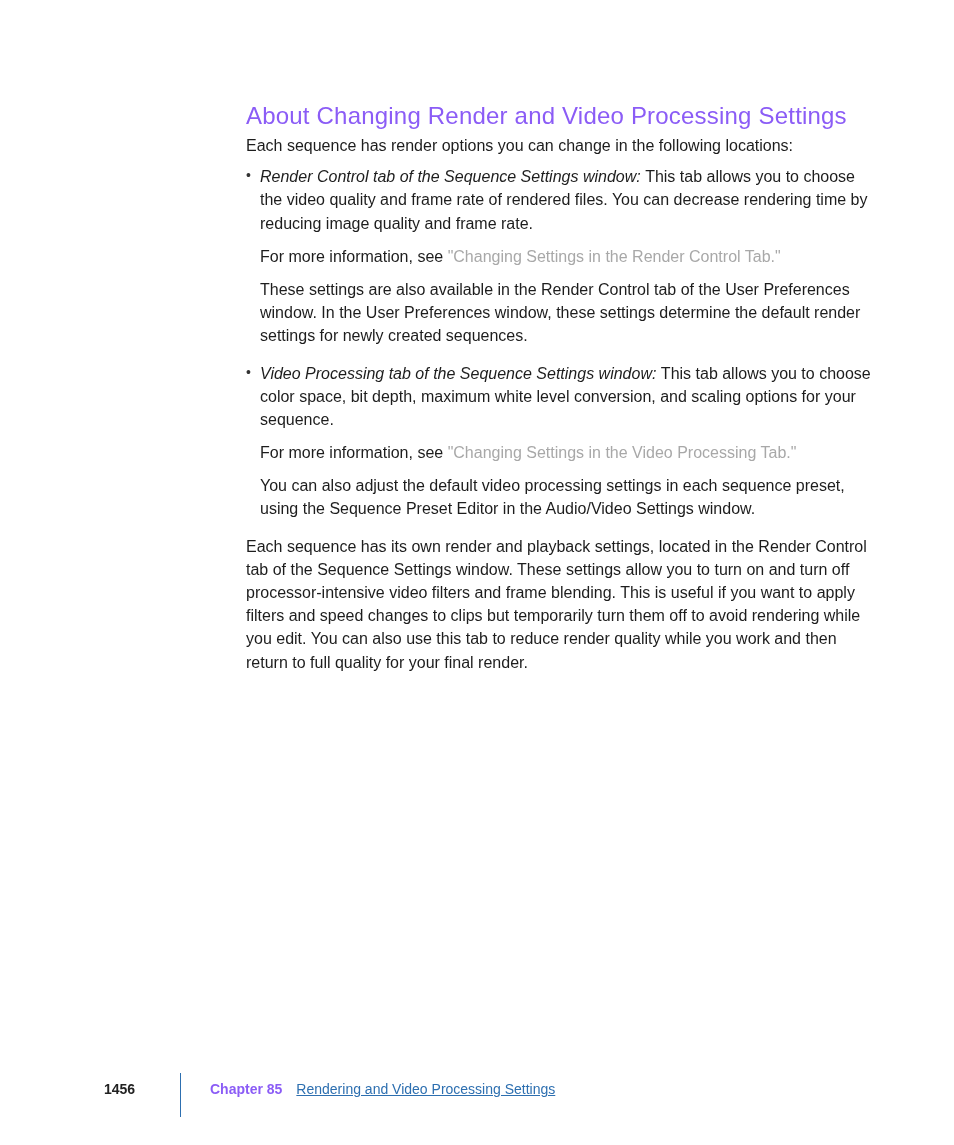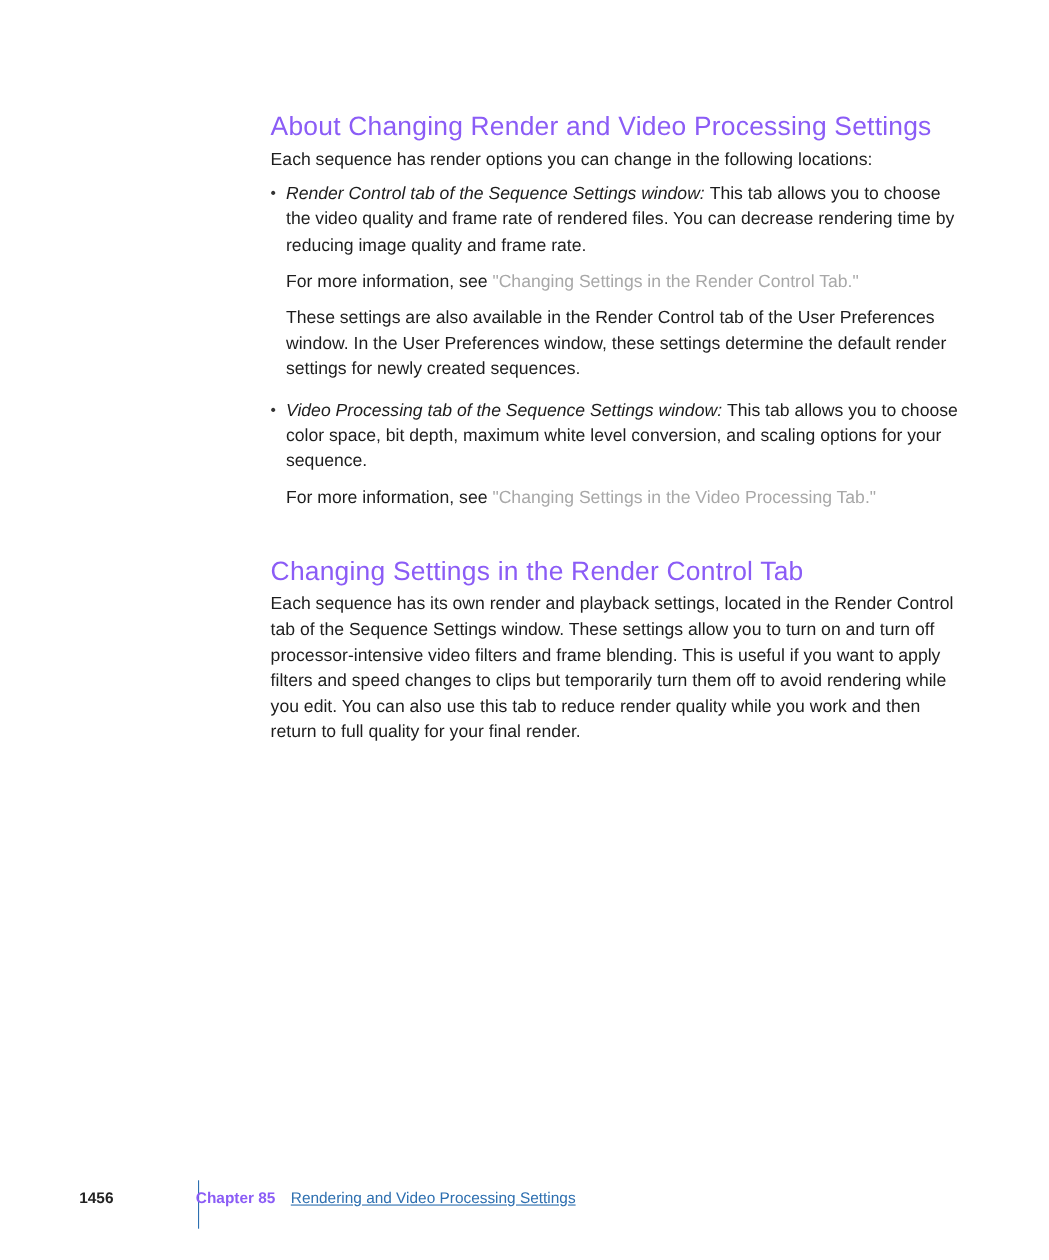--- a/index.html
+++ b/index.html
@@ -54,21 +54,21 @@
     margin: 0 0 8px 0;
   }
   .italic-run { font-style: italic; }
   .link-fade { color: #a8a8a8; }
   .footer {
     position: absolute;
     left: 0;
     bottom: 48px;
     width: 778px;
     box-sizing: border-box;
-    padding-left: 72px;
+    padding-left: 104px;
   }
   .footer-line {
     display: flex;
     align-items: center;
     font-size: 14px;
   }
   .page-num {
     font-weight: 700;
     color: #222;
     width: 106px;
@@ -108,24 +108,24 @@
       <p class="sub-para">
         <span>For more information, see </span><span class="link-fade">"Changing Settings in the Render Control Tab."</span>
       </p>
       <p class="sub-para">These settings are also available in the Render Control tab of the User Preferences window. In the User Preferences window, these settings determine the default render settings for newly created sequences.</p>
     </li>
     <li>
       <span class="italic-run">Video Processing tab of the Sequence Settings window:  </span><span>This tab allows you to choose color space, bit depth, maximum white level conversion, and scaling options for your sequence.</span>
       <p class="sub-para">
         <span>For more information, see </span><span class="link-fade">"Changing Settings in the Video Processing Tab."</span>
       </p>
+      <p class="sub-para">You can also adjust the default video processing settings in each sequence preset, using the Sequence Preset Editor in the Audio/Video Settings window.</p>
     </li>
   </ul>
 
-  <h2 class="section-heading">Changing Settings in the Render Control Tab</h2>
   <p class="body">Each sequence has its own render and playback settings, located in the Render Control tab of the Sequence Settings window. These settings allow you to turn on and turn off processor-intensive video filters and frame blending. This is useful if you want to apply filters and speed changes to clips but temporarily turn them off to avoid rendering while you edit. You can also use this tab to reduce render quality while you work and then return to full quality for your final render.</p>
 
   <div class="gutter-rule"></div>
   <div class="footer">
     <div class="footer-line">
       <span class="page-num">1456</span>
       <span class="chapter-label">Chapter 85</span>
       <span class="chapter-title">Rendering and Video Processing Settings</span>
     </div>
   </div>

